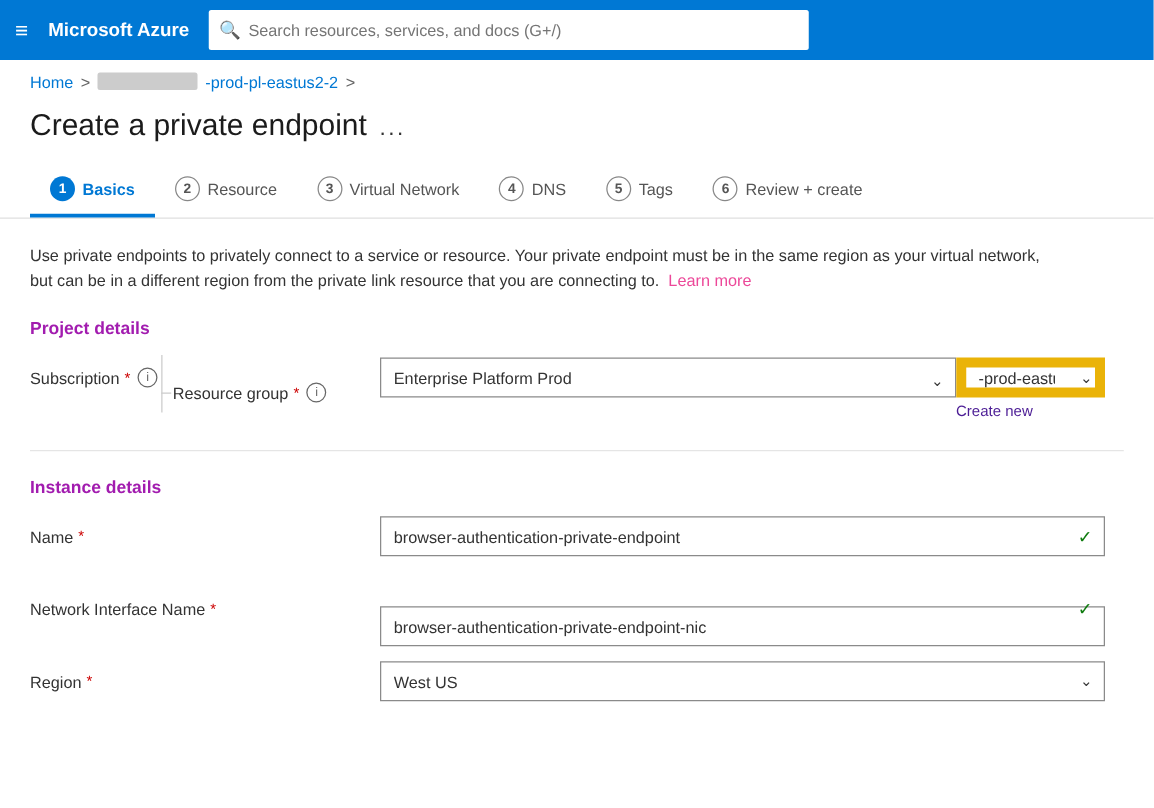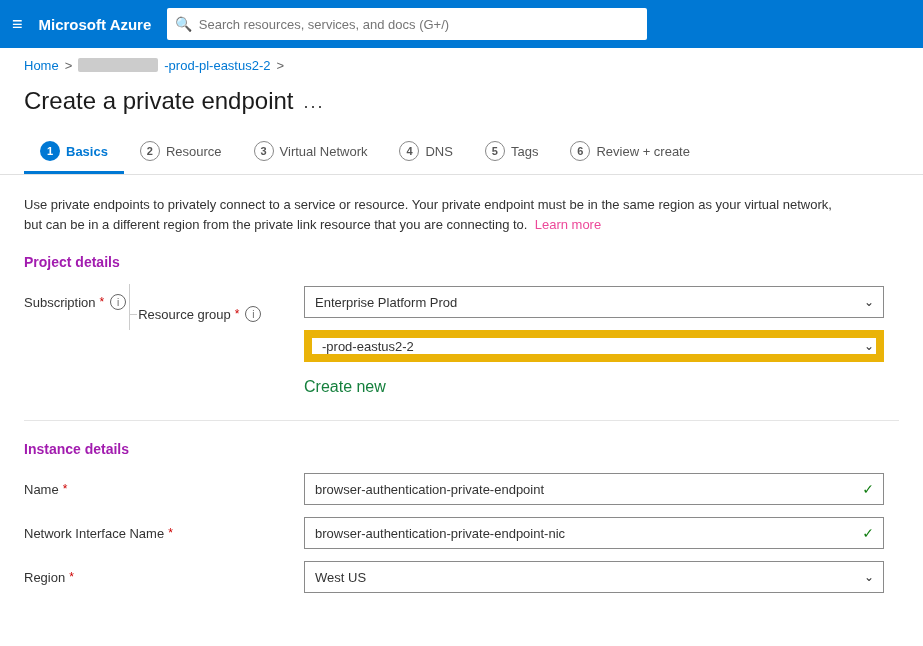--- a/index.html
+++ b/index.html
@@ -230,25 +230,25 @@
       color: #107c10;
       font-size: 14px;
       pointer-events: none;
     }
     .dropdown-rg {
       border: 8px solid #eab308;
     }
 
     
     .create-new-link {
-      color: #15803d;
-      font-size: 16px;
+      color: #4c1d95;
+      font-size: 12px;
       cursor: pointer;
       text-decoration: none;
-      margin-top: 16px;
+      margin-top: 4px;
       display: inline-block;
     }
 
     
     .proj-detail-block {
       display: flex;
       margin-bottom: 4px;
     }
     .label-col {
       min-width: 280px;
@@ -290,21 +290,21 @@
       left: 3px;
       top: 50%;
       width: 8px;
       height: 1px;
       background: #ccc;
     }
     .field-col {
       flex: 1;
       max-width: 580px;
       display: flex;
-      flex-direction: column;
+      flex-direction: row;
     }
     .field-sub { margin-bottom: 12px; }
 
     hr.divider {
       border: none;
       border-top: 1px solid #e5e5e5;
       margin: 8px 0 20px 0;
     }
   </style>
 </head>
@@ -426,21 +426,21 @@
       </div>
     </div>
 
     <div class="form-row">
       <div class="form-label">
         <span>Network Interface Name</span>
         <span class="required-star">*</span>
       </div>
       <div class="field-wrap">
         <div class="dropdown-wrap">
-          <input type="text" class="dropdown" style="padding-right: 16px;" value="browser-authentication-private-endpoint-nic">
+          <input type="text" class="dropdown" style="padding-right: 16px; margin-top: 28px;" value="browser-authentication-private-endpoint-nic">
           <span class="check-icon">✓</span>
         </div>
       </div>
     </div>
 
     <div class="form-row">
       <div class="form-label">
         <span>Region</span>
         <span class="required-star">*</span>
       </div>

